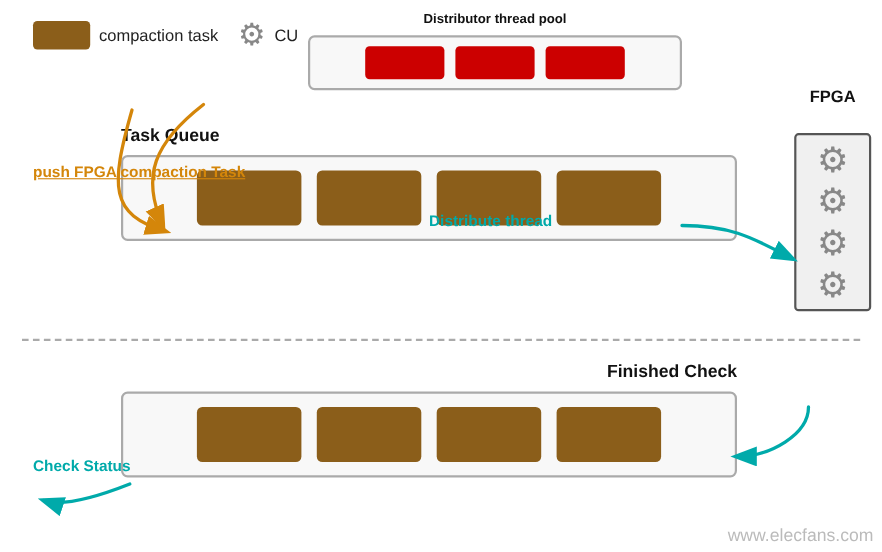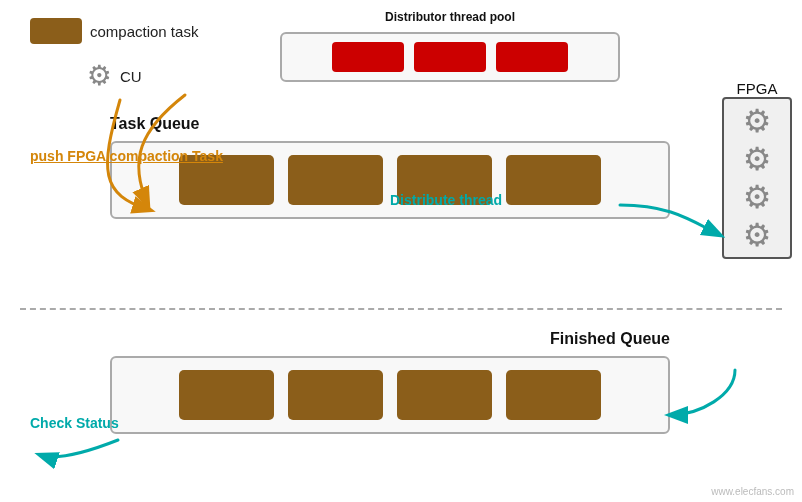--- a/index.html
+++ b/index.html
@@ -13,21 +13,20 @@
     }
 
     
     .legend {
       position: absolute;
       top: 18px;
       left: 30px;
       display: flex;
       align-items: center;
       gap: 18px;
-      flex-direction: column;
     }
     .legend-item {
       display: flex;
       align-items: center;
       gap: 8px;
     }
     .legend-box-brown {
       width: 52px;
       height: 26px;
       background: #8B5E1A;
@@ -134,23 +133,23 @@
 
     
     .fpga-panel {
       position: absolute;
       top: 80px;
       right: 10px;
       width: 70px;
     }
     .fpga-label {
       font-size: 15px;
-      font-weight: normal;
+      font-weight: bold;
       text-align: center;
-      margin-bottom: 0;
+      margin-bottom: 24px;
       color: #111;
     }
     .fpga-box {
       border: 2px solid #555;
       border-radius: 4px;
       padding: 6px 4px;
       background: #f0f0f0;
       display: flex;
       flex-direction: column;
       gap: 6px;
@@ -179,21 +178,21 @@
       width: 802px;
       height: 502px;
       pointer-events: none;
     }
 
     
     .watermark {
       position: absolute;
       bottom: 5px;
       right: 8px;
-      font-size: 10px;
+      font-size: 16px;
       color: #bbb;
       margin-top: 20px;
     }
   </style>
 </head>
 <body>
 
 <div class="legend">
   <div class="legend-item">
     <div class="legend-box-brown"></div>
@@ -220,21 +219,21 @@
     <div class="task-block"></div>
     <div class="task-block"></div>
     <div class="task-block"></div>
     <div class="task-block"></div>
   </div>
 </div>
 
 <div class="divider"></div>
 
 <div class="finished-queue-section">
-  <div class="finished-queue-title">Finished Queue</div>
+  <div class="finished-queue-title">Finished Check</div>
   <div class="queue-box">
     <div class="task-block"></div>
     <div class="task-block"></div>
     <div class="task-block"></div>
     <div class="task-block"></div>
   </div>
 </div>
 
 <div class="fpga-panel">
   <div class="fpga-label">FPGA</div>

